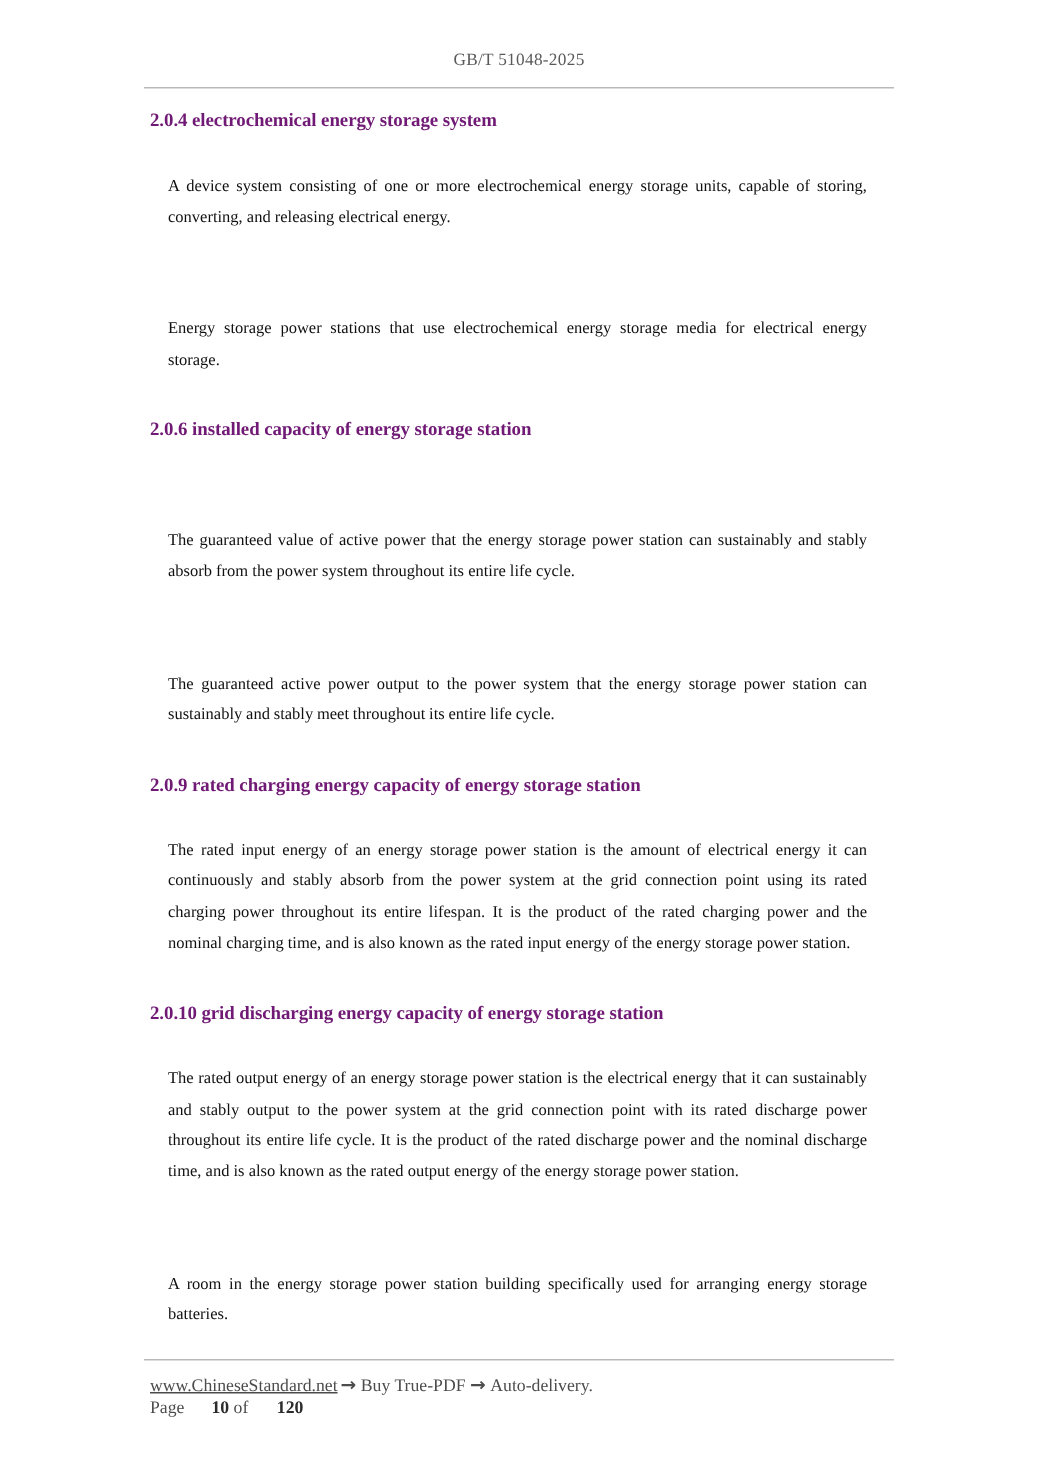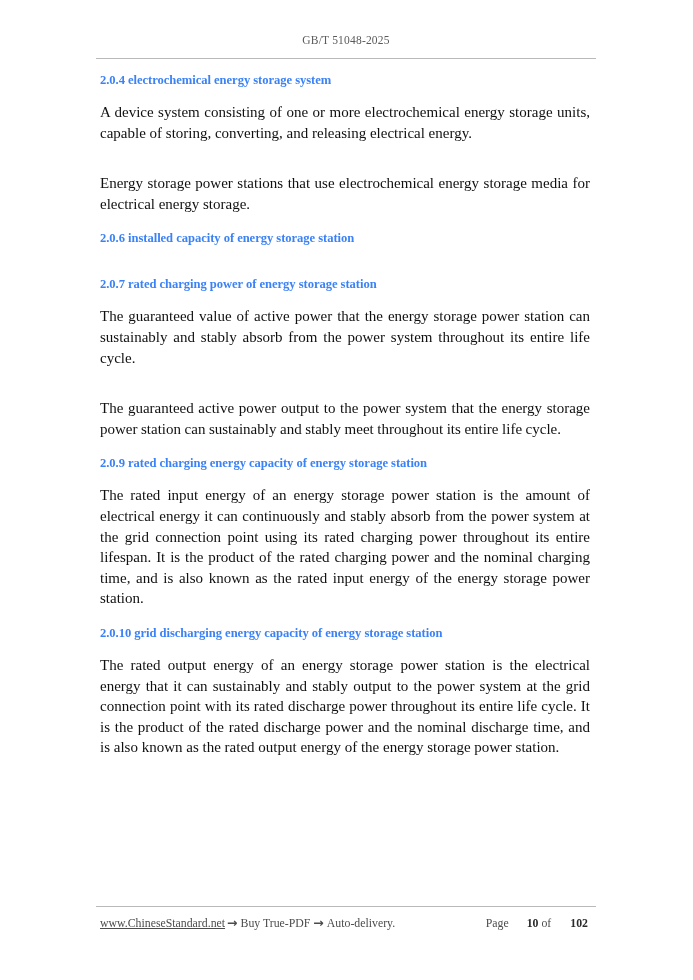--- a/index.html
+++ b/index.html
@@ -47,27 +47,27 @@
     left: 100px;
     top: 72px;
     width: 490px;
   }
   .sec-heading {
     font-size: 12.6px;
     font-weight: bold;
     line-height: 16px;
     margin: 0;
     padding: 0;
-    color: #3b82f6;
+    color: #701a75;
     letter-spacing: -0.05px;
   }
   .sec-body {
-    font-size: 15px;
+    font-size: 11px;
     line-height: 20.6px;
-    margin: 0;
+    margin: 12px;
     padding: 0;
     text-align: justify;
     text-justify: inter-word;
     color: #101010;
   }
   .sec-body.tight {
     word-spacing: -0.2px;
   }
   .gap-after-heading { height: 14px; }
   .gap-after-body    { height: 16px; }
@@ -85,20 +85,21 @@
     position: absolute;
     left: 100px;
     top: 915px;
     width: 490px;
     display: flex;
     align-items: baseline;
     justify-content: space-between;
     font-size: 11.8px;
     color: #4c4c4c;
     line-height: 15px;
+    flex-direction: column;
   }
   .footer-left {
     white-space: nowrap;
   }
   .footer-link {
     text-decoration: underline;
     color: #4c4c4c;
   }
   .footer-arrow {
     font-weight: bold;
@@ -143,21 +144,20 @@
       <div class="gap-after-body"></div>
     </div>
 
     <div>
       <div class="sec-heading">2.0.6 installed capacity of energy storage station</div>
       <div class="gap-after-heading"></div>
       <div class="gap-after-body"></div>
     </div>
 
     <div>
-      <div class="sec-heading">2.0.7 rated charging power of energy storage station</div>
       <div class="gap-after-heading"></div>
       <div class="sec-body">The guaranteed value of active power that the energy storage power station can sustainably and stably absorb from the power system throughout its entire life cycle.</div>
       <div class="gap-after-body"></div>
     </div>
 
     <div>
       <div class="gap-after-heading"></div>
       <div class="sec-body tight">The guaranteed active power output to the power system that the energy storage power station can sustainably and stably meet throughout its entire life cycle.</div>
       <div class="gap-after-body"></div>
     </div>
@@ -171,24 +171,25 @@
 
     <div>
       <div class="sec-heading">2.0.10 grid discharging energy capacity of energy storage station</div>
       <div class="gap-after-heading"></div>
       <div class="sec-body">The rated output energy of an energy storage power station is the electrical energy that it can sustainably and stably output to the power system at the grid connection point with its rated discharge power throughout its entire life cycle. It is the product of the rated discharge power and the nominal discharge time, and is also known as the rated output energy of the energy storage power station.</div>
       <div class="gap-after-body"></div>
     </div>
 
     <div>
       <div class="gap-after-heading"></div>
+      <div class="sec-body tight">A room in the energy storage power station building specifically used for arranging energy storage batteries.</div>
     </div>
 
   </div>
 
   <div class="footer-rule"></div>
 
   <div class="footer">
     <div class="footer-left"><span class="footer-link">www.ChineseStandard.net</span><span class="footer-arrow">→</span><span class="sp">Buy True-PDF</span><span class="footer-arrow">→</span><span class="sp">Auto-delivery.</span></div>
-    <div class="footer-right"><span>Page</span><span class="footer-num">10</span><span class="sp">of</span><span class="footer-num">102</span></div>
+    <div class="footer-right"><span>Page</span><span class="footer-num">10</span><span class="sp">of</span><span class="footer-num">120</span></div>
   </div>
 
 </div>
 
 </body></html>

